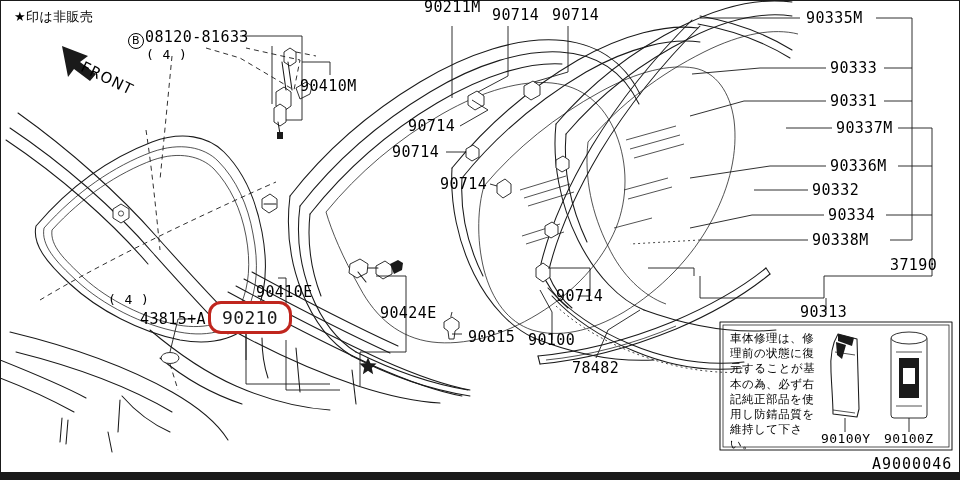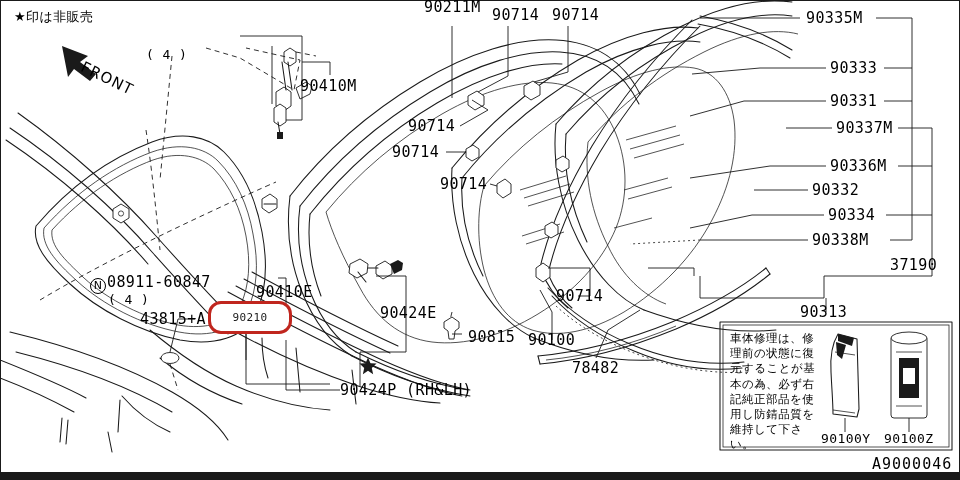--- a/index.html
+++ b/index.html
@@ -10,21 +10,21 @@
   .lbl{position:absolute;white-space:nowrap;color:#000;
        font-family:"DejaVu Sans Mono","Liberation Mono",monospace;
        font-size:15px;letter-spacing:.4px;line-height:1;}
   .lbl.sm{font-size:13px;}
   .jp{font-family:"DejaVu Sans","Liberation Sans",sans-serif;}
   .note-jp{position:absolute;font-size:11.5px;line-height:1.32;
            letter-spacing:.5px;color:#000;}
   .hl{position:absolute;border:3px solid #c0261e;border-radius:13px;
       background:#fff;display:flex;align-items:center;justify-content:center;}
   .hl span{font-family:"DejaVu Sans Mono","Liberation Mono",monospace;
-           font-size:11px;color:#1a1a1a;letter-spacing:.4px;}
+           font-size:18px;color:#1a1a1a;letter-spacing:.4px;}
   .front-txt{position:absolute;font-size:15px;letter-spacing:1px;
              font-family:"DejaVu Sans","Liberation Sans",sans-serif;
              transform:rotate(26deg);transform-origin:0 0;color:#000;}
   .code{position:absolute;font-family:"DejaVu Sans Mono","Liberation Mono",monospace;
         font-size:15px;letter-spacing:1px;color:#000;}
   .encircle{display:inline-block;border:1.4px solid #000;border-radius:50%;
             width:14px;height:14px;line-height:13px;text-align:center;
             font-size:11px;vertical-align:-2px;margin-right:1px;
             font-family:"DejaVu Sans","Liberation Sans",sans-serif;}
 </style>
@@ -301,25 +301,25 @@
         <path class="ld" d="M909 418 L909 432"></path>
       </g>
     </g>
 
   </svg>
 
   <div class="lbl jp" style="left:14px;top:10px;font-size:13px;">★印は非販売</div>
 
   <div class="front-txt" style="left:86px;top:58px;">FRONT</div>
 
+  <div class="lbl" style="left:128px;top:30px;">
+    <span class="encircle">B</span><span>08120-81633</span>
+  </div>
   <div class="lbl sm" style="left:146px;top:48px;">( 4 )</div>
 
-  <div class="lbl" style="left:90px;top:275px;">
-    <span class="encircle">N</span><span>08911-60847</span>
-  </div>
   <div class="lbl sm" style="left:108px;top:293px;">( 4 )</div>
 
   <div class="lbl" style="left:424px;top:0;">90211M</div>
   <div class="lbl" style="left:492px;top:8px;">90714</div>
   <div class="lbl" style="left:552px;top:8px;">90714</div>
   <div class="lbl" style="left:806px;top:11px;">90335M</div>
   <div class="lbl" style="left:830px;top:61px;">90333</div>
   <div class="lbl" style="left:830px;top:94px;">90331</div>
   <div class="lbl" style="left:836px;top:121px;">90337M</div>
   <div class="lbl" style="left:830px;top:159px;">90336M</div>
@@ -332,21 +332,20 @@
   <div class="lbl" style="left:408px;top:119px;">90714</div>
   <div class="lbl" style="left:392px;top:145px;">90714</div>
   <div class="lbl" style="left:440px;top:177px;">90714</div>
   <div class="lbl" style="left:256px;top:285px;">90410E</div>
   <div class="lbl" style="left:140px;top:312px;">43815+A</div>
   <div class="lbl" style="left:380px;top:306px;">90424E</div>
   <div class="lbl" style="left:468px;top:330px;">90815</div>
   <div class="lbl" style="left:556px;top:289px;">90714</div>
   <div class="lbl" style="left:528px;top:333px;">90100</div>
   <div class="lbl" style="left:572px;top:361px;">78482</div>
-  <div class="lbl" style="left:340px;top:383px;">90424P (RH&amp;LH)</div>
 
   <div class="hl" style="left:208px;top:301px;width:78px;height:27px;">
     <span>90210</span>
   </div>
 
   <div class="note-jp" style="left:730px;top:331px;width:86px;">
     <div>車体修理は、修</div>
     <div>理前の状態に復</div>
     <div>元することが基</div>
     <div>本の為、必ず右</div>

